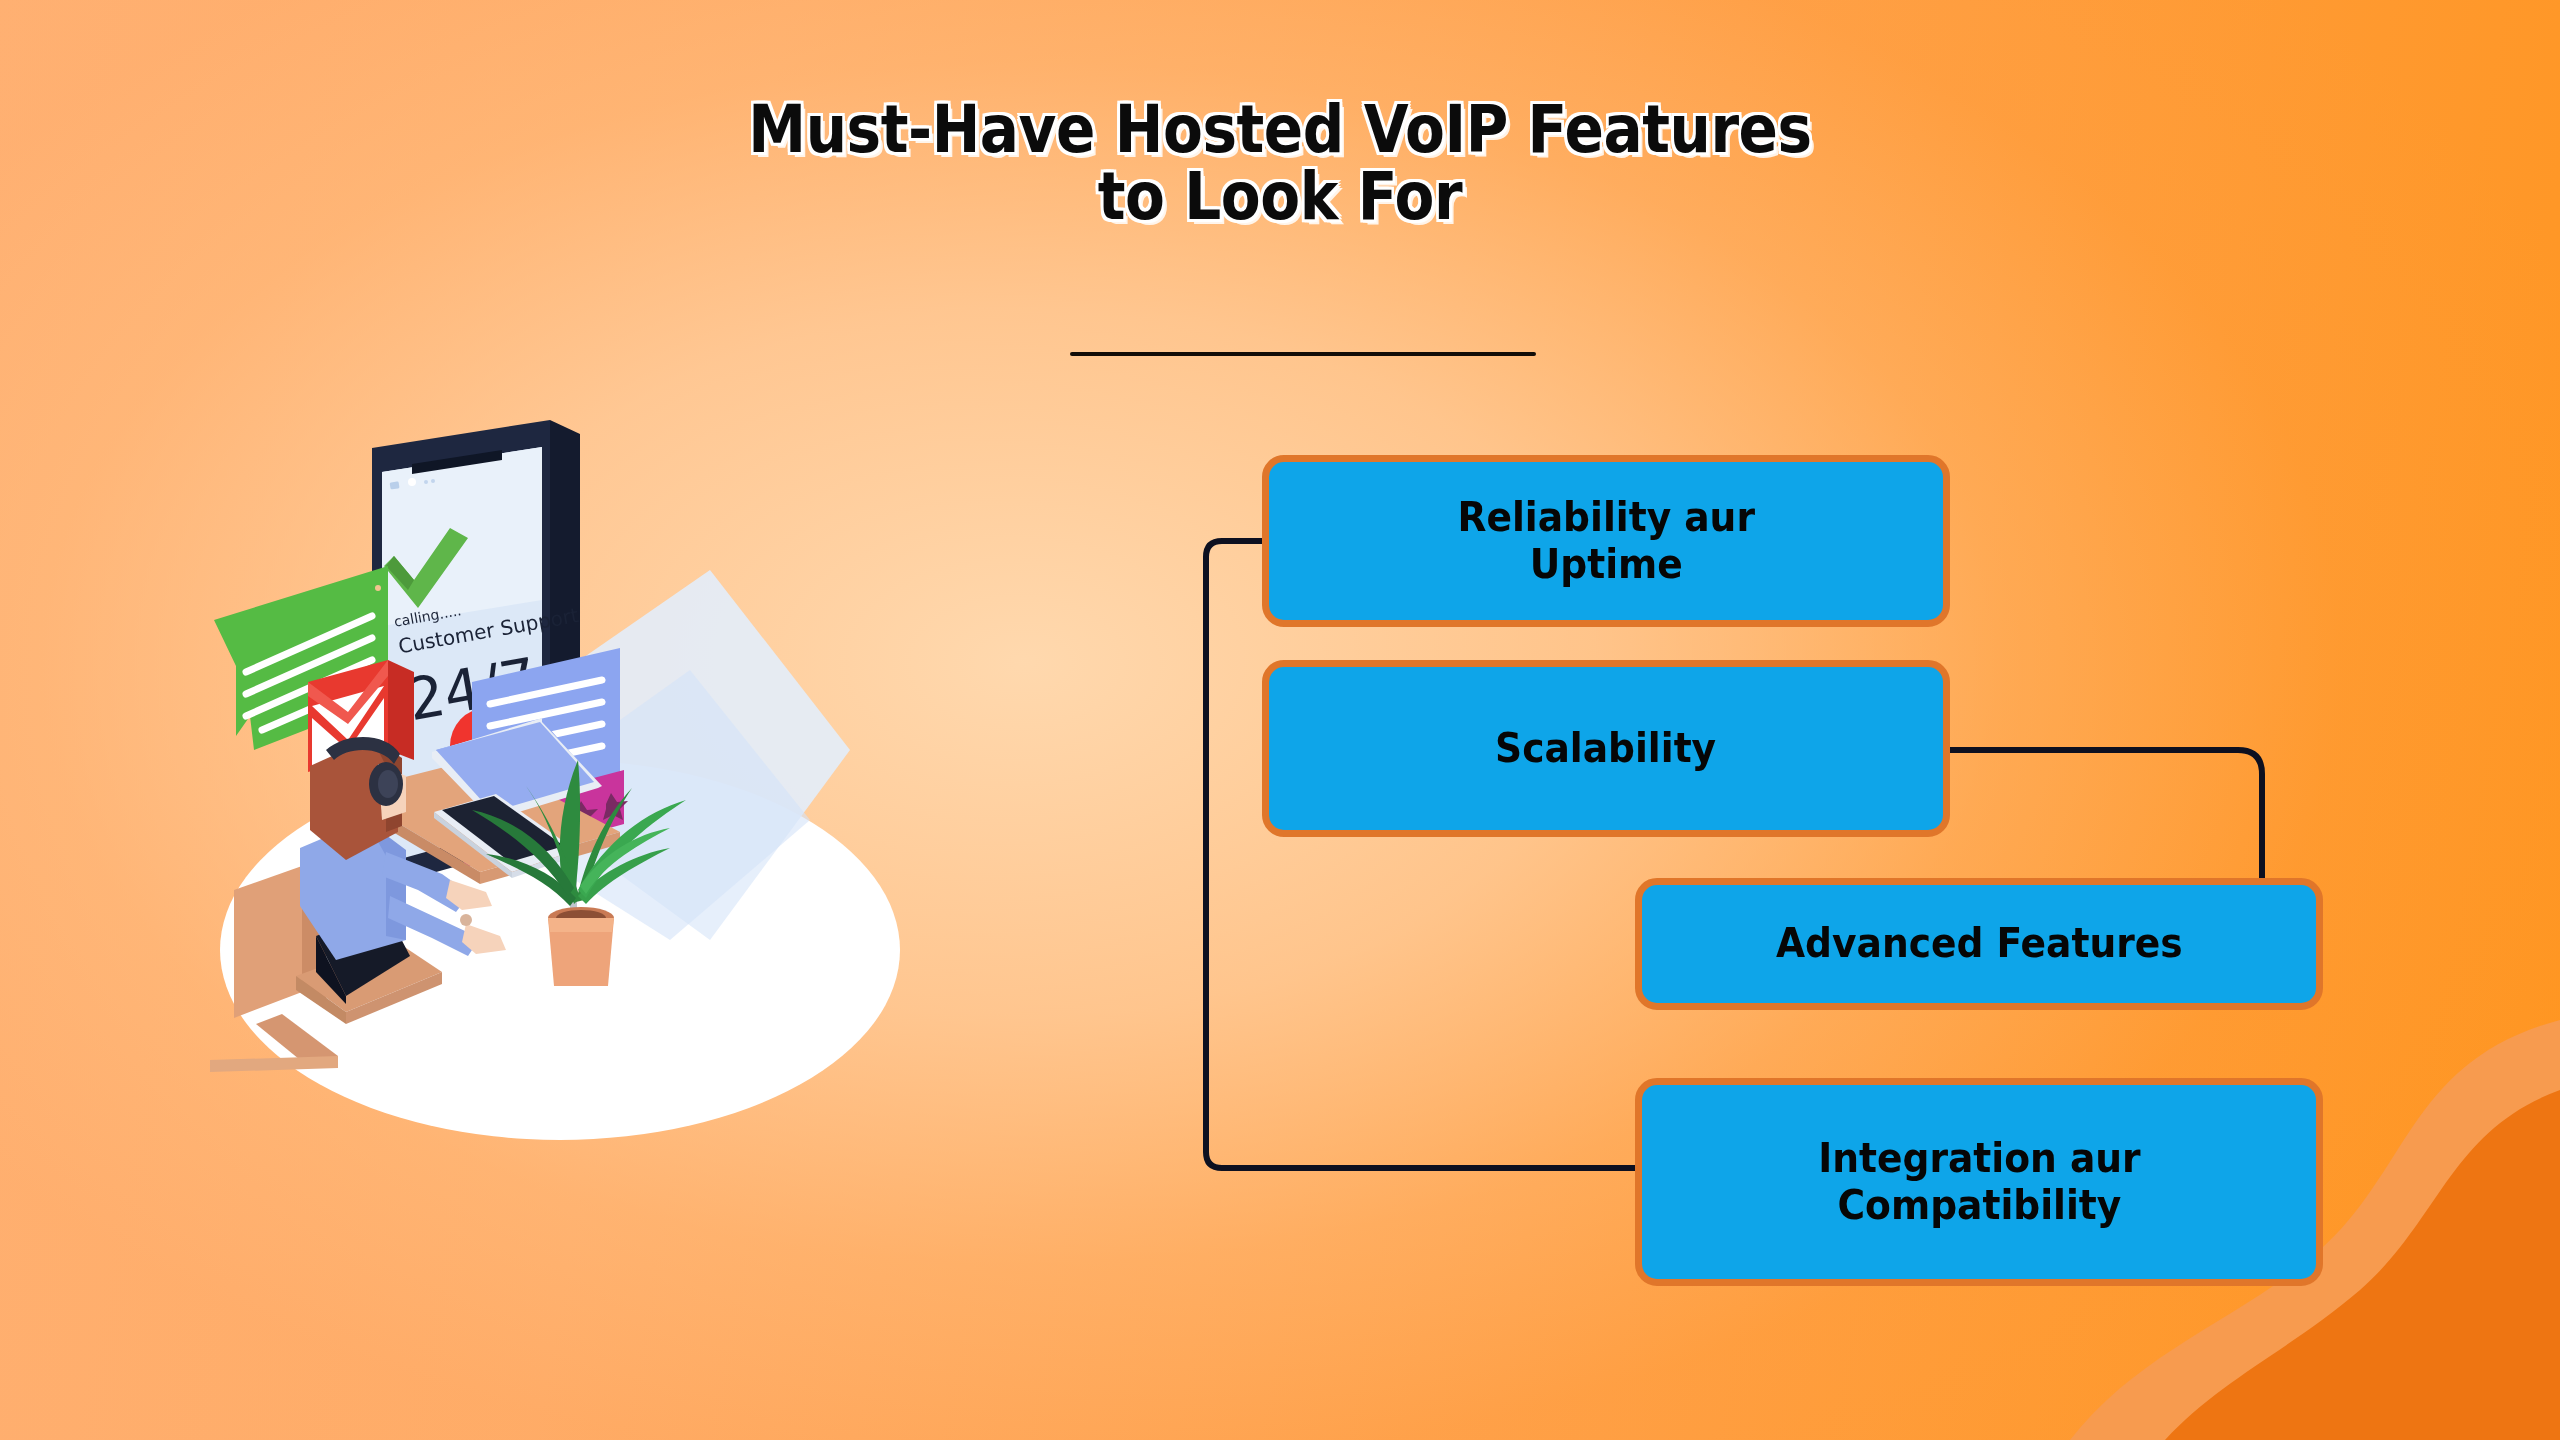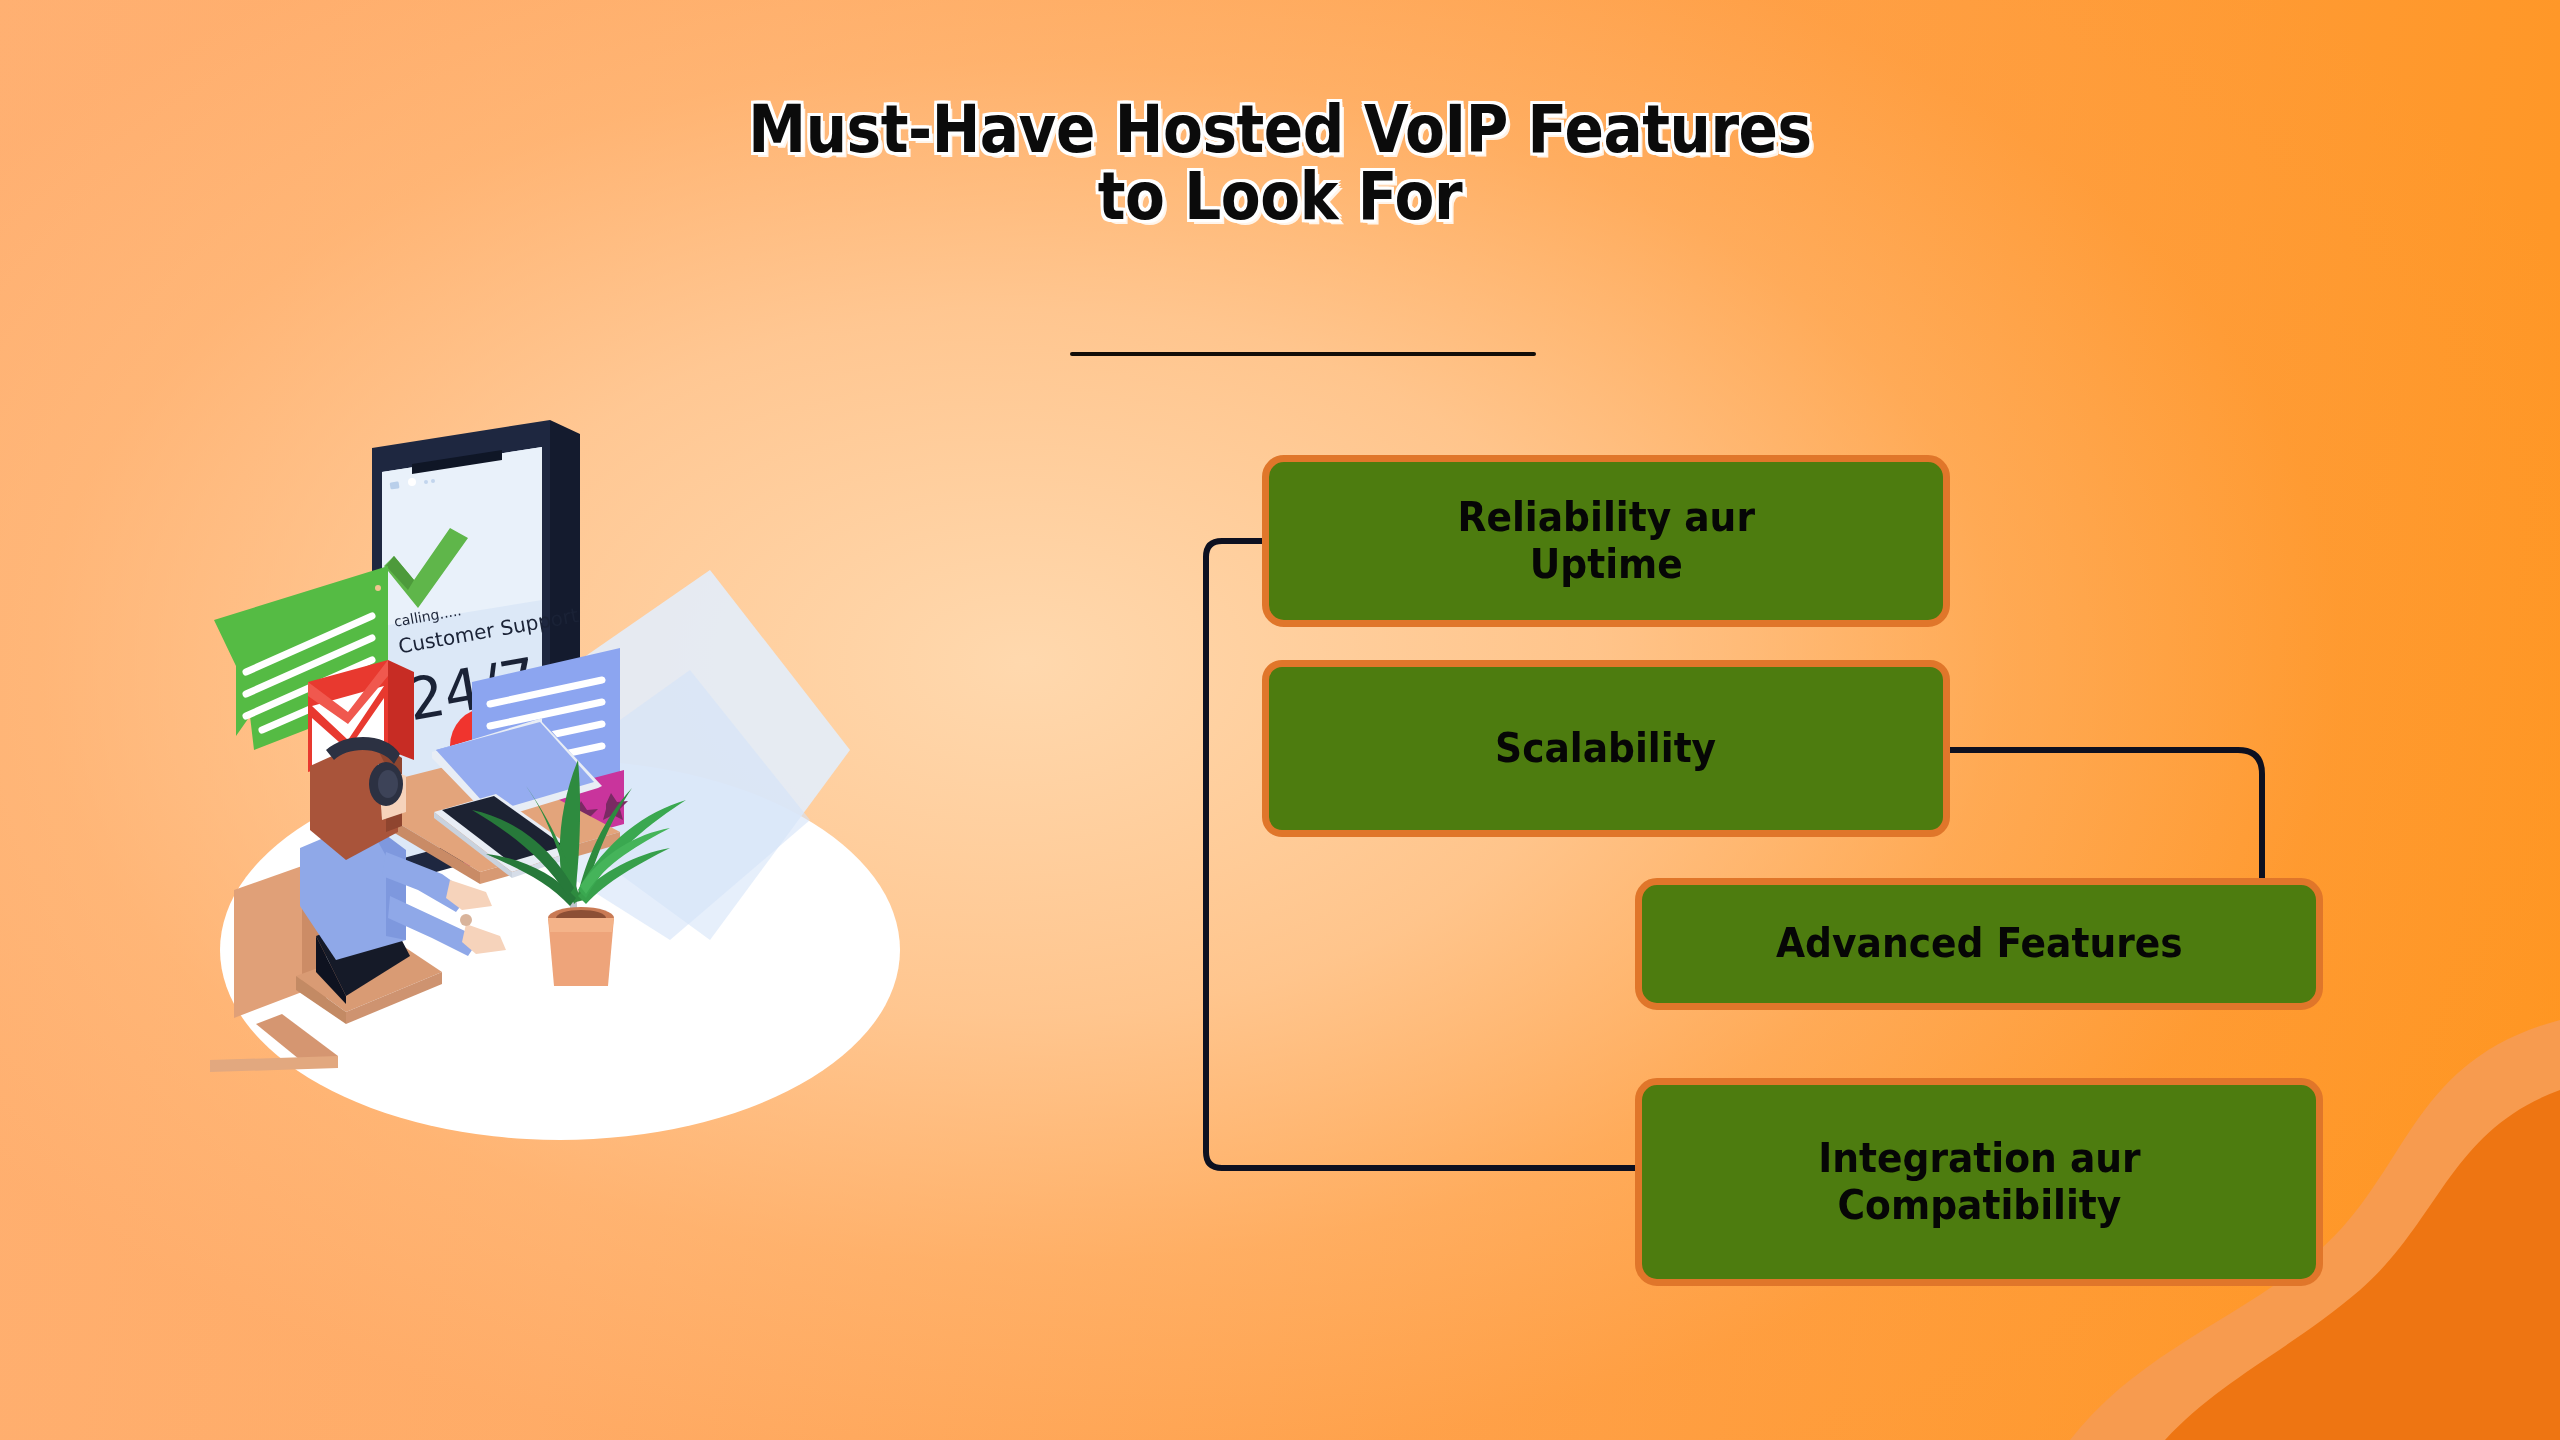--- a/index.html
+++ b/index.html
@@ -82,41 +82,41 @@
     top: 352px;
     width: 466px;
     height: 4px;
     background: #120d08;
     border-radius: 2px;
   }
 
   
   .box {
     position: absolute;
-    background: #4d7c0f;
+    background: #0ea5e9;
     border: 7px solid #E0762A;
     border-radius: 22px;
     display: flex;
     align-items: center;
     justify-content: center;
     box-sizing: border-box;
     padding: 0 26px;
   }
   .box-label {
     font-family: "DejaVu Sans", sans-serif;
     font-weight: bold;
     font-size: 40px;
     line-height: 1.18;
     color: #060606;
     text-align: center;
     transform: scaleX(0.94);
   }
 
   #box-1 { left: 1262px; top: 455px;  width: 688px; height: 172px; }
-  #box-2 { left: 1262px; top: 660px;  width: 688px; height: 177px; border-radius: 20px; }
+  #box-2 { left: 1262px; top: 660px;  width: 688px; height: 177px; }
   #box-3 { left: 1635px; top: 878px;  width: 688px; height: 132px; }
   #box-4 { left: 1635px; top: 1078px; width: 688px; height: 208px; justify-content: center; }
 
   
   .connectors {
     position: absolute;
     inset: 0;
     pointer-events: none;
   }
 

